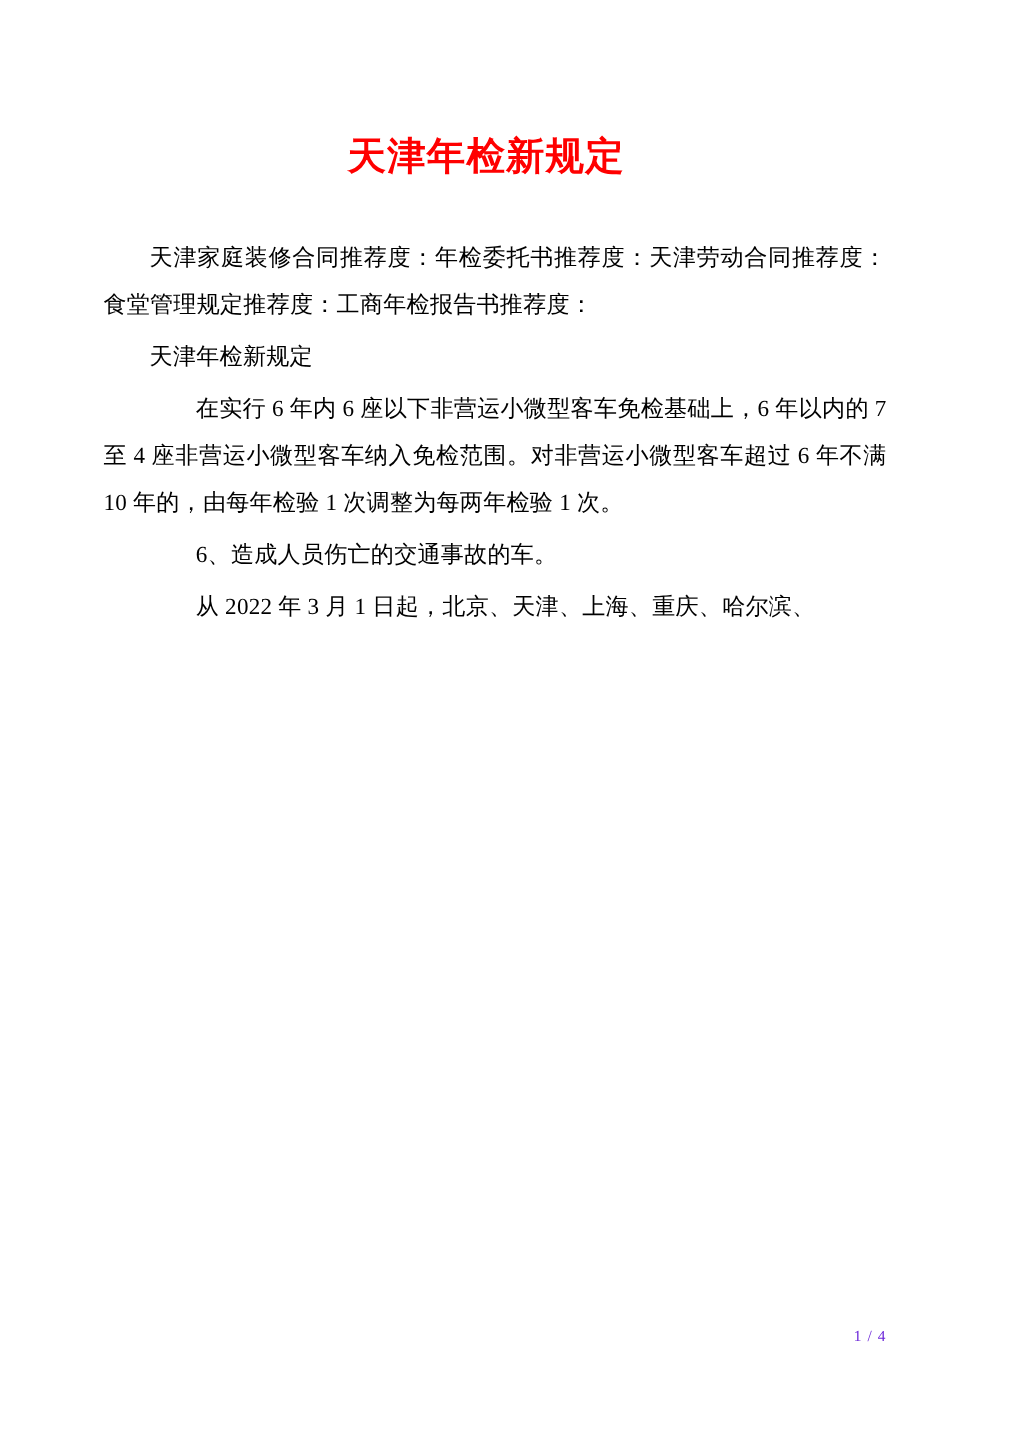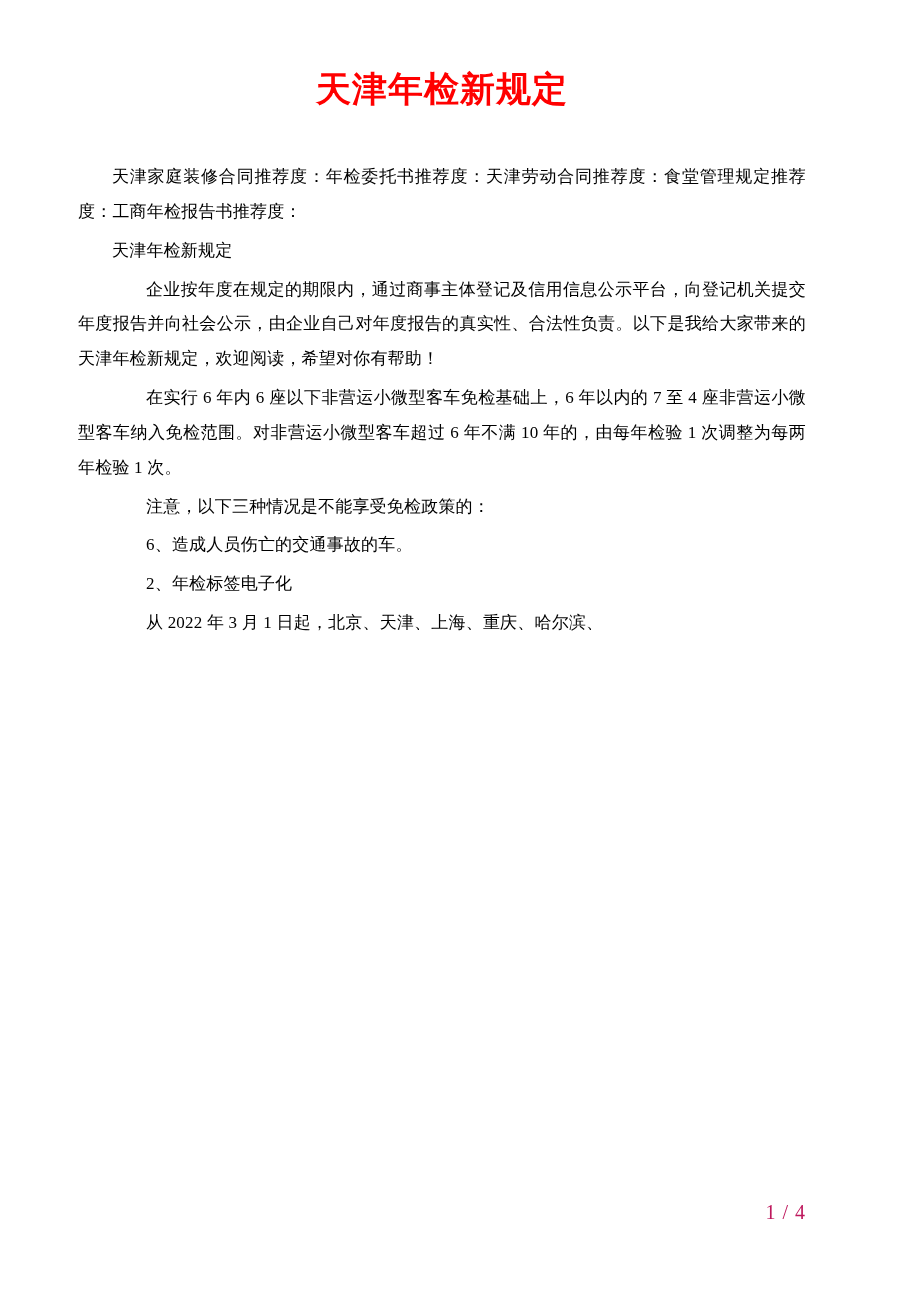--- a/index.html
+++ b/index.html
@@ -12,67 +12,64 @@
     height: 1302px;
     font-family: "Liberation Serif", "DejaVu Serif", serif;
     color: #000000;
     position: relative;
     overflow: hidden;
   }
   .page {
     width: 884px;
     height: 1302px;
     box-sizing: border-box;
-    padding: 65px 78px 0 78px;
+    padding: 118px 78px 0 78px;
     position: relative;
   }
   .doc-title {
     color: #ff0000;
     font-size: 35px;
     font-weight: bold;
     text-align: center;
     letter-spacing: 1px;
     margin: 0 0 46px 0;
     line-height: 1.4;
     font-family: "Liberation Serif", "DejaVu Serif", serif;
   }
   .para {
-    font-size: 17px;
+    font-size: 21px;
     line-height: 2.05;
     text-align: justify;
     text-justify: inter-ideograph;
-    margin: 0 0 4px 0;
+    margin: 0 0 4px 16px;
     letter-spacing: 0.2px;
   }
   .indent1 {
     text-indent: 2em;
   }
   .indent2 {
     text-indent: 4em;
   }
   .page-number {
     position: absolute;
     right: 78px;
     bottom: 78px;
-    font-size: 20px;
-    color: #be185d;
+    font-size: 14px;
+    color: #6d28d9;
     letter-spacing: 1px;
     font-family: Liberation Serif, serif;
   }
 </style>
 </head>
 <body>
 
 <div class="page">
 
   <h1 class="doc-title" style="color: rgb(255, 0, 0);">天津年检新规定</h1>
 
   <p class="para indent1">天津家庭装修合同推荐度：年检委托书推荐度：天津劳动合同推荐度：食堂管理规定推荐度：工商年检报告书推荐度：</p>
   <p class="para indent1">天津年检新规定</p>
-  <p class="para indent2">企业按年度在规定的期限内，通过商事主体登记及信用信息公示平台，向登记机关提交年度报告并向社会公示，由企业自己对年度报告的真实性、合法性负责。以下是我给大家带来的天津年检新规定，欢迎阅读，希望对你有帮助！</p>
   <p class="para indent2">在实行 6 年内 6 座以下非营运小微型客车免检基础上，6 年以内的 7 至 4 座非营运小微型客车纳入免检范围。对非营运小微型客车超过 6 年不满 10 年的，由每年检验 1 次调整为每两年检验 1 次。</p>
-  <p class="para indent2">注意，以下三种情况是不能享受免检政策的：</p>
   <p class="para indent2">6、造成人员伤亡的交通事故的车。</p>
-  <p class="para indent2">2、年检标签电子化</p>
   <p class="para indent2">从 2022 年 3 月 1 日起，北京、天津、上海、重庆、哈尔滨、</p>
 
   <div class="page-number">1 / 4</div>
 </div>
 
 </body></html>

